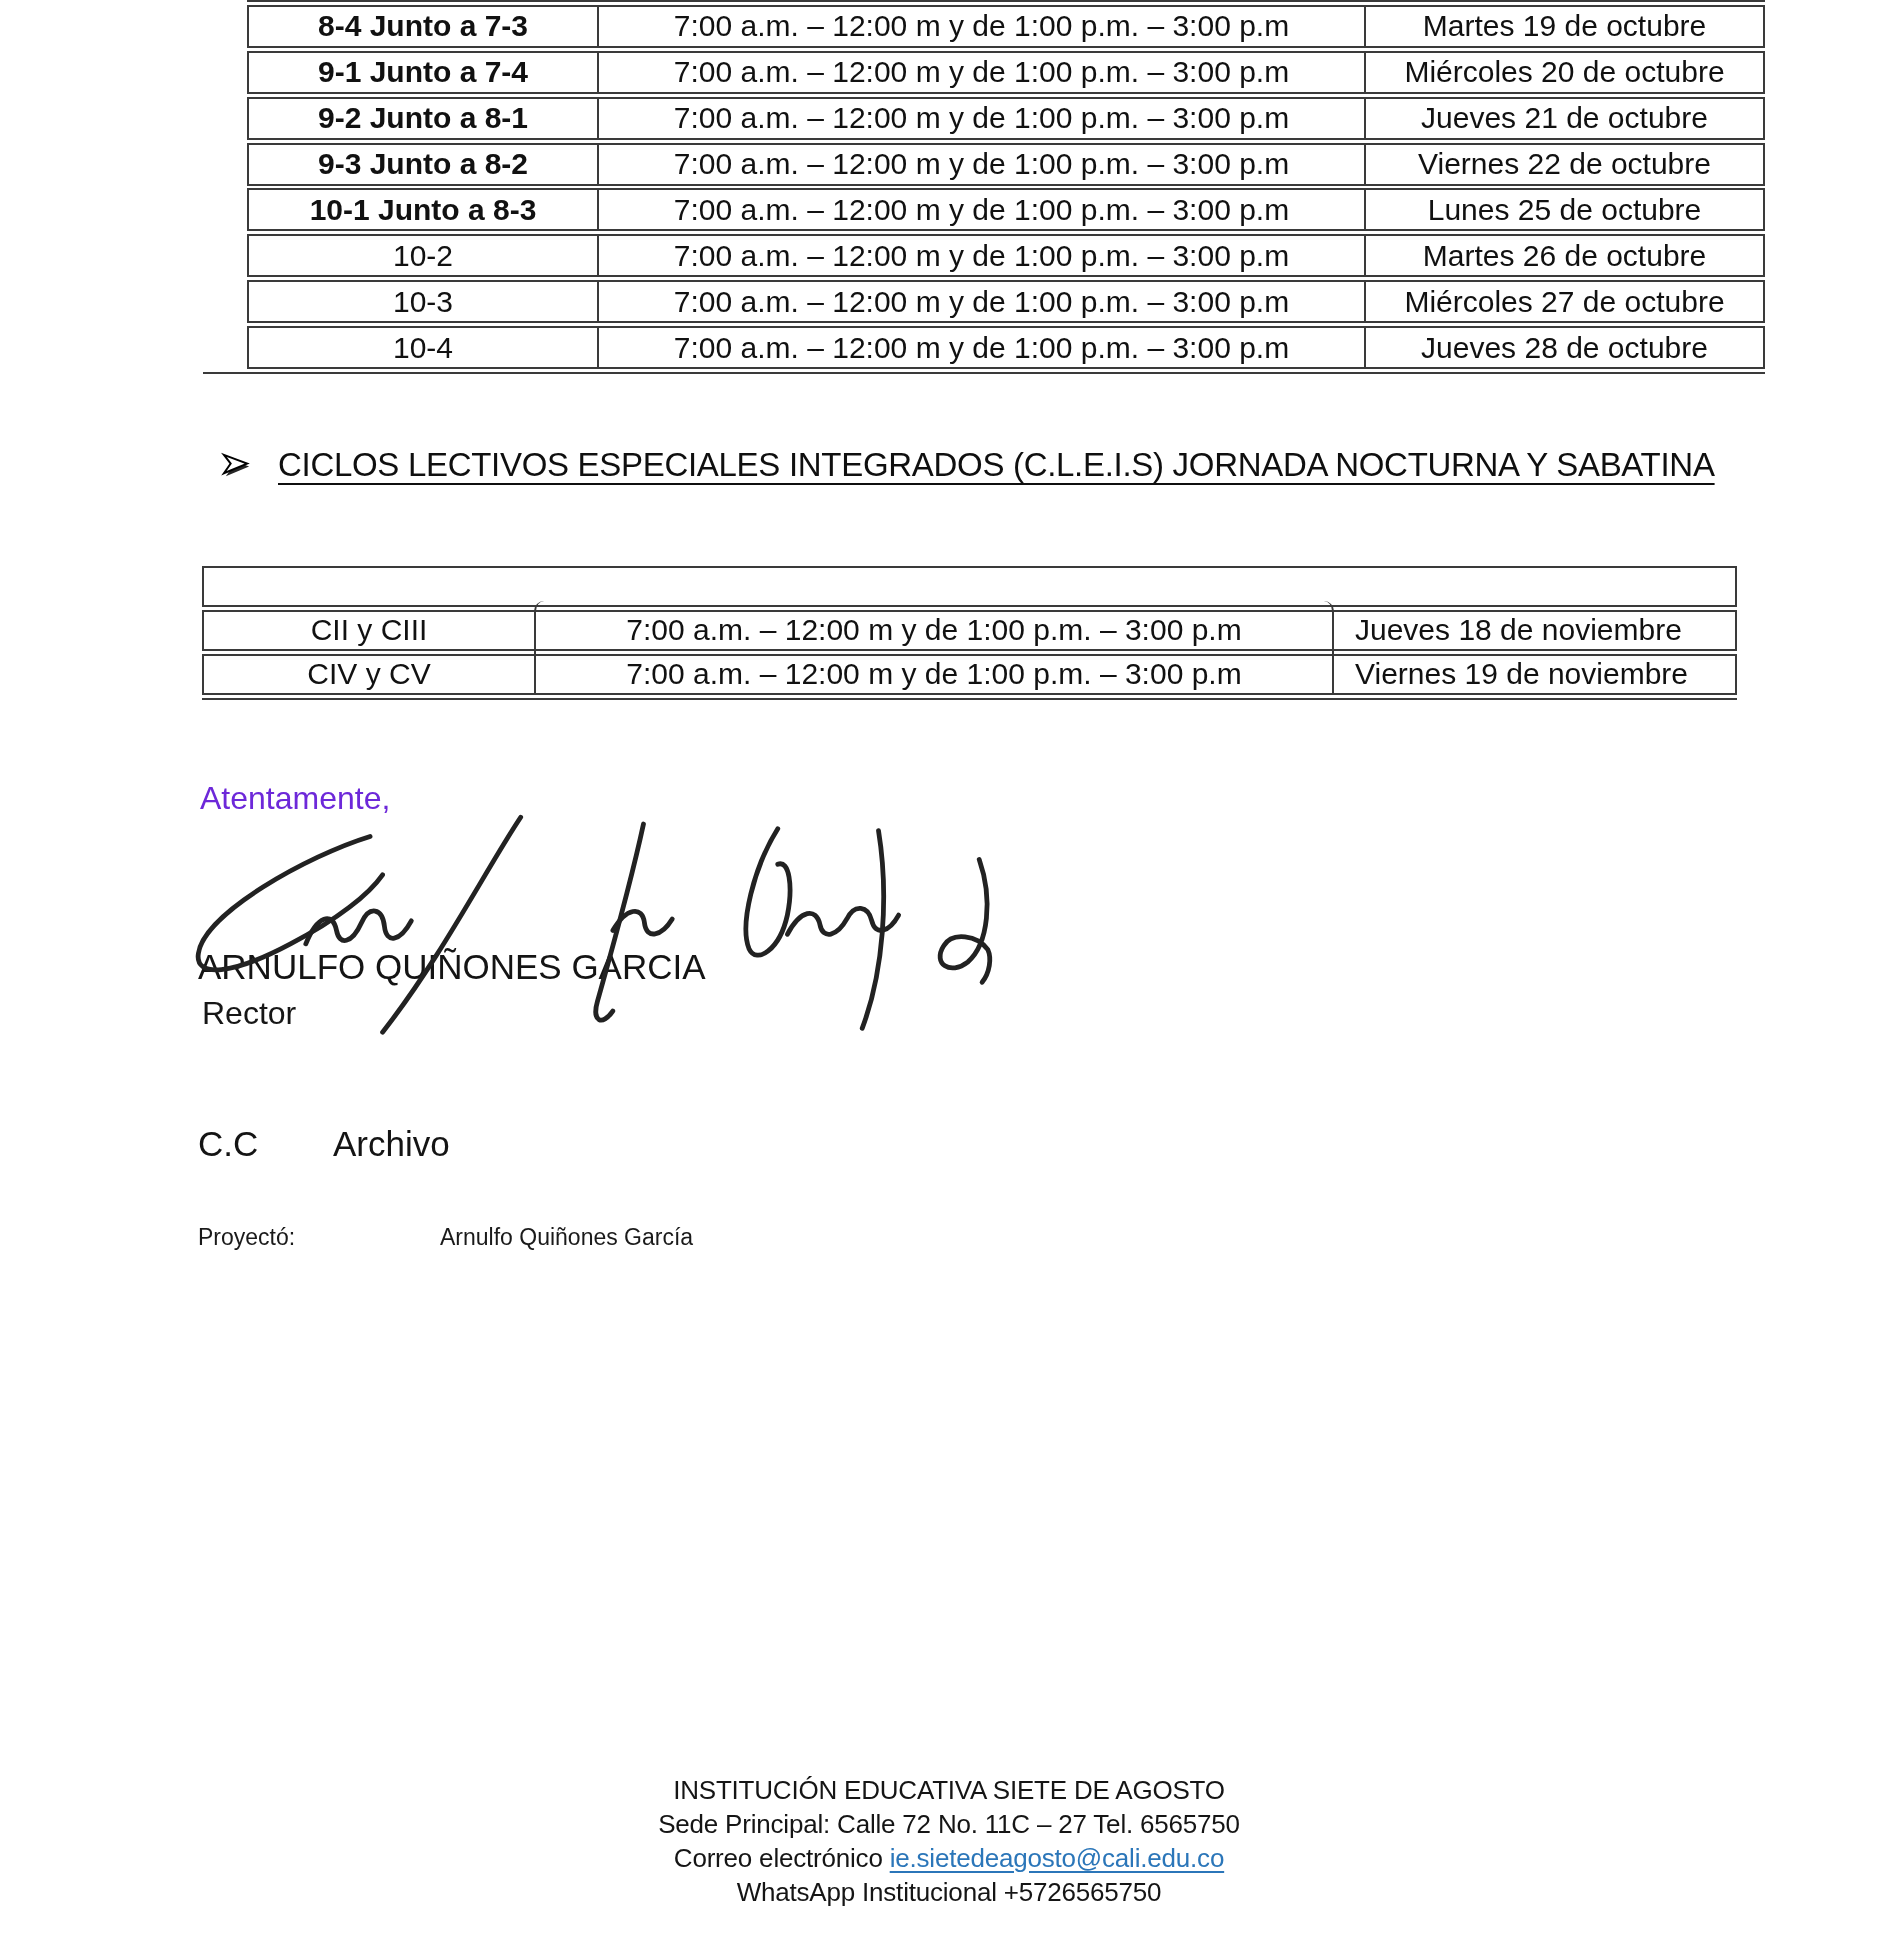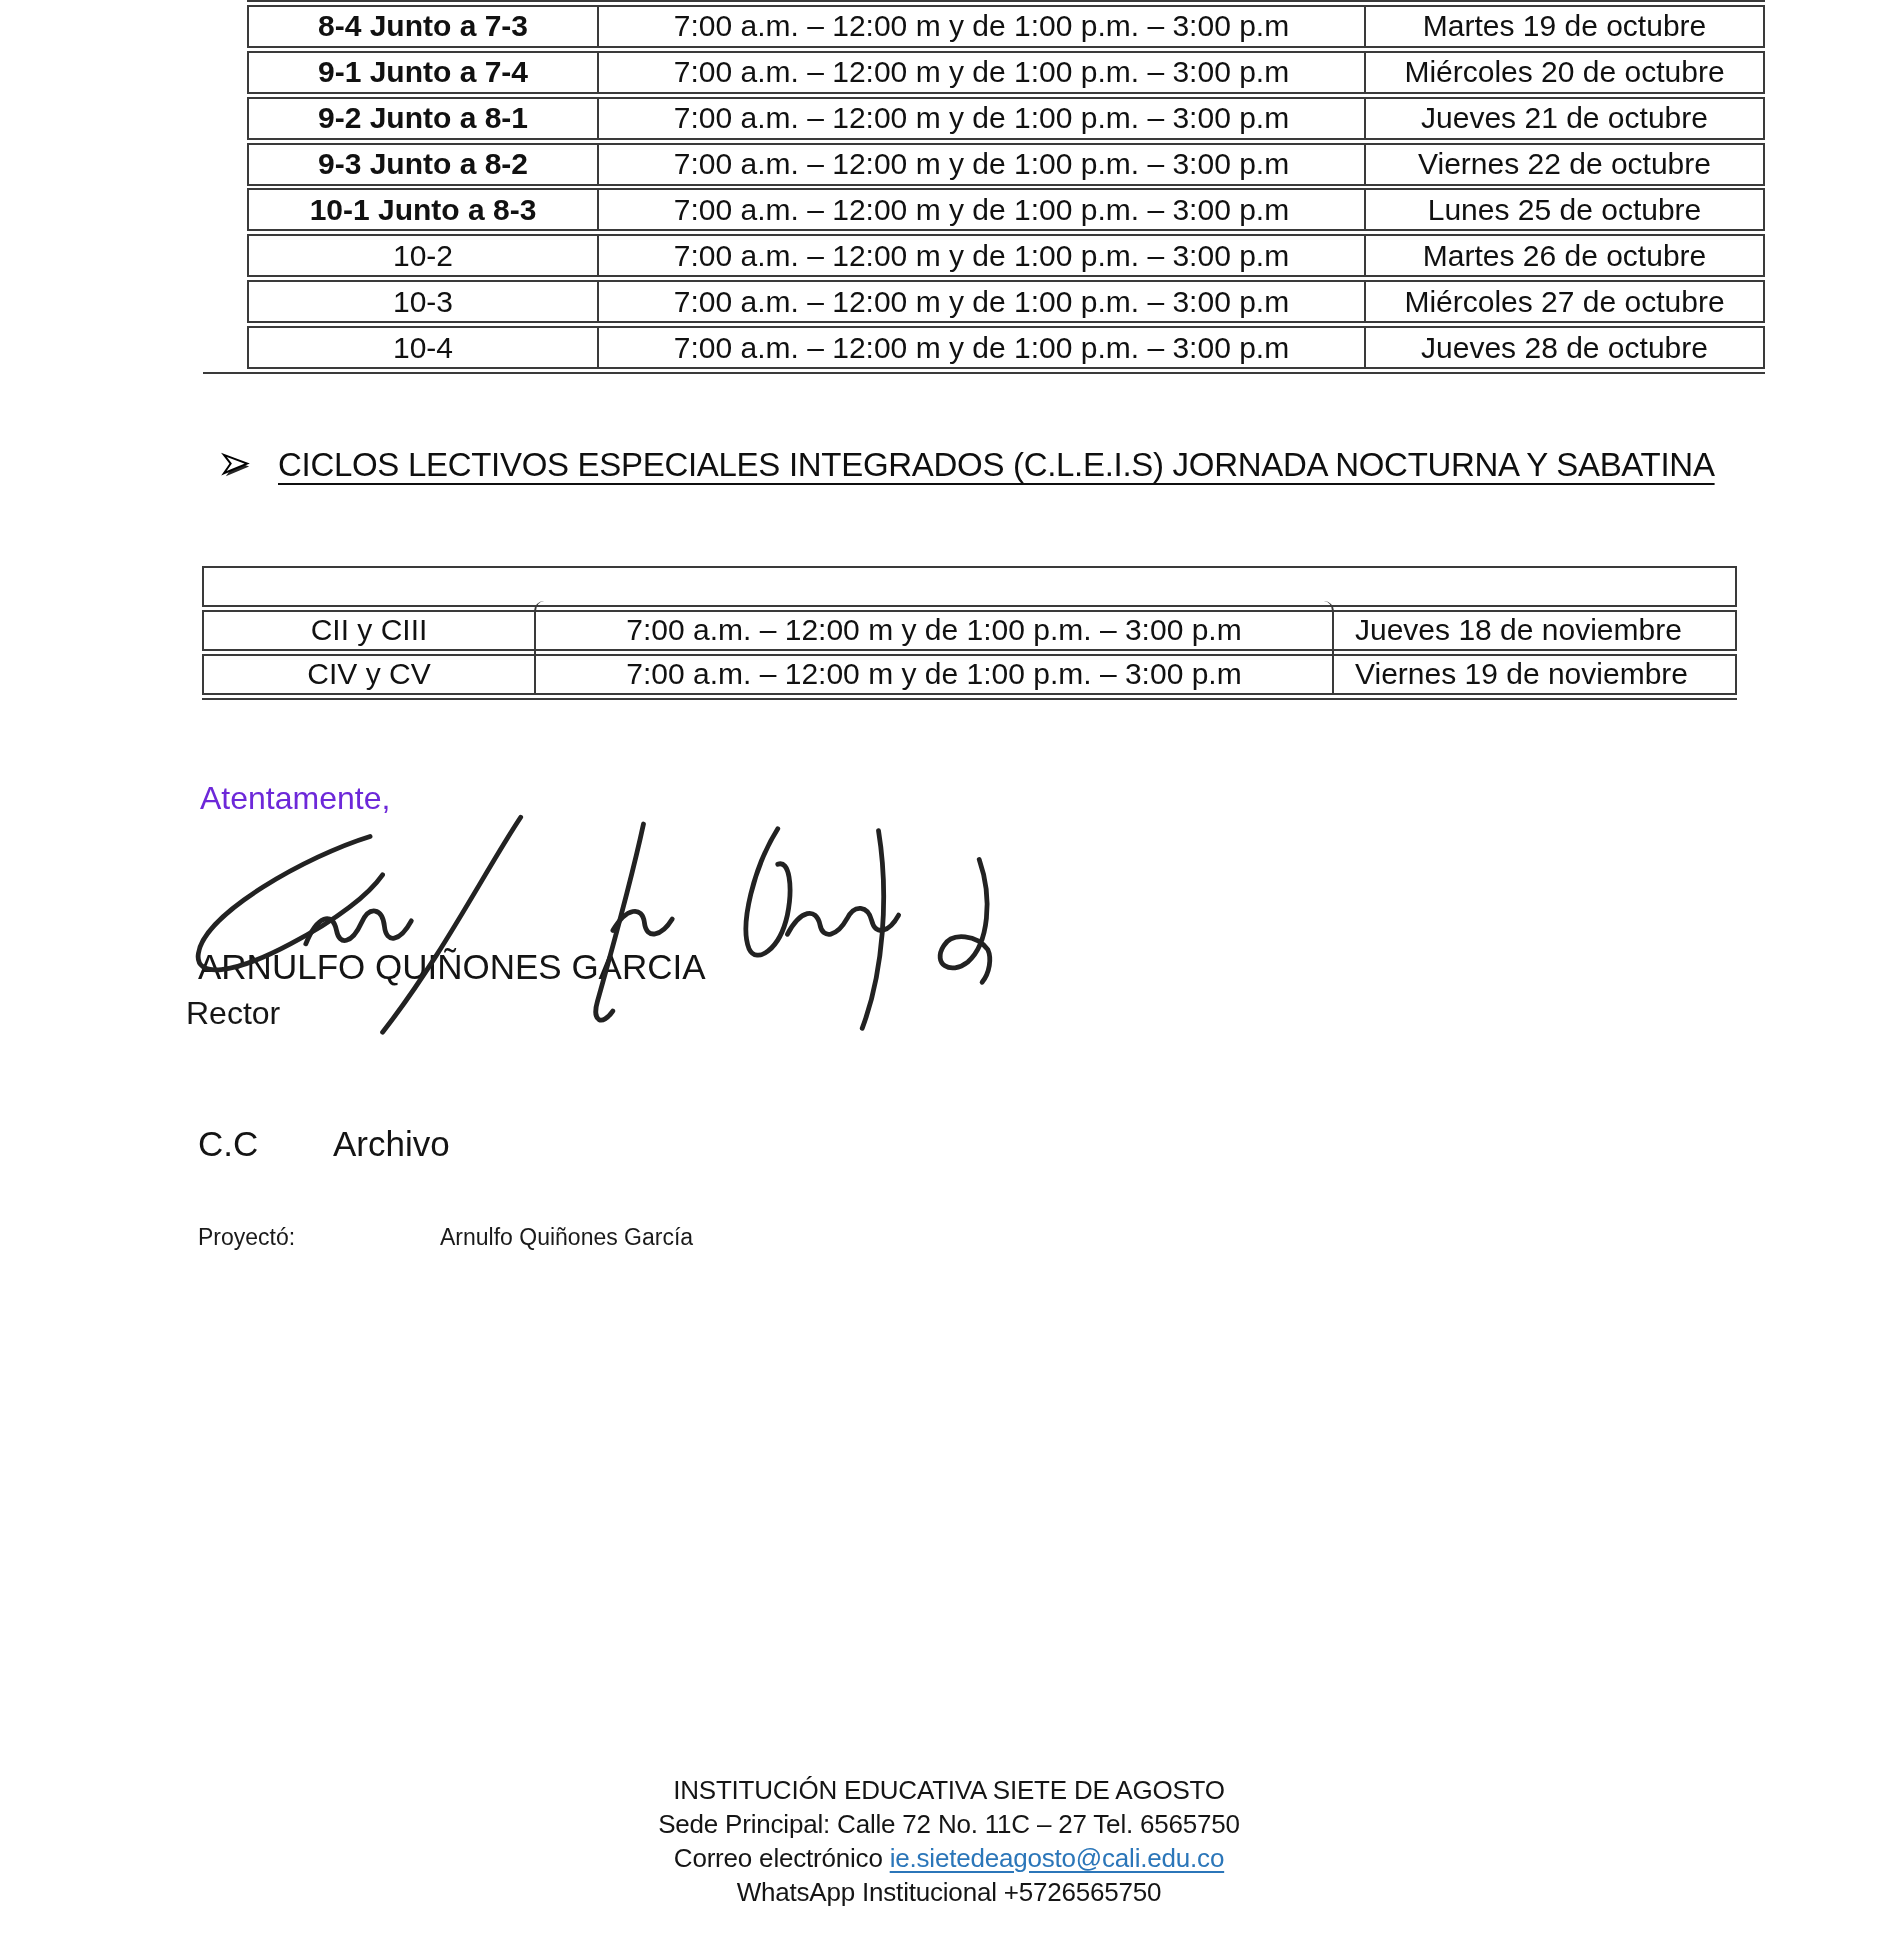--- a/index.html
+++ b/index.html
@@ -50,21 +50,21 @@
   .section-heading .txt{
     text-decoration:underline;
     text-decoration-thickness:2.4px;
     text-underline-offset:6.7px;
   }
   .bullet{margin-right:25px;display:inline-flex;}
   
   .salutation{position:absolute;left:200px;top:780px;font-size:32px;color:#6d28d9;}
   .signature-svg{position:absolute;left:163px;top:800px;pointer-events:none;z-index:3;}
   .signer-name{position:absolute;left:198px;top:947px;font-size:35px;color:#141414;}
-  .signer-title{position:absolute;left:186px;top:995px;font-size:32px;color:#161616;}
+  .signer-title{position:absolute;left:202px;top:995px;font-size:32px;color:#161616;}
   .cc-line{position:absolute;left:198px;top:1124px;font-size:35px;color:#141414;}
   .cc-line .lbl{display:inline-block;width:135px;}
   .credits{position:absolute;left:198px;top:1222px;font-size:23px;line-height:30px;color:#1a1a1a;}
   .credits .lbl{display:inline-block;width:242px;}
   
   .footer{
     position:absolute;left:0;right:0;top:1773px;
     text-align:center;font-size:26px;line-height:34px;color:#151515;
     letter-spacing:-0.2px;
   }

